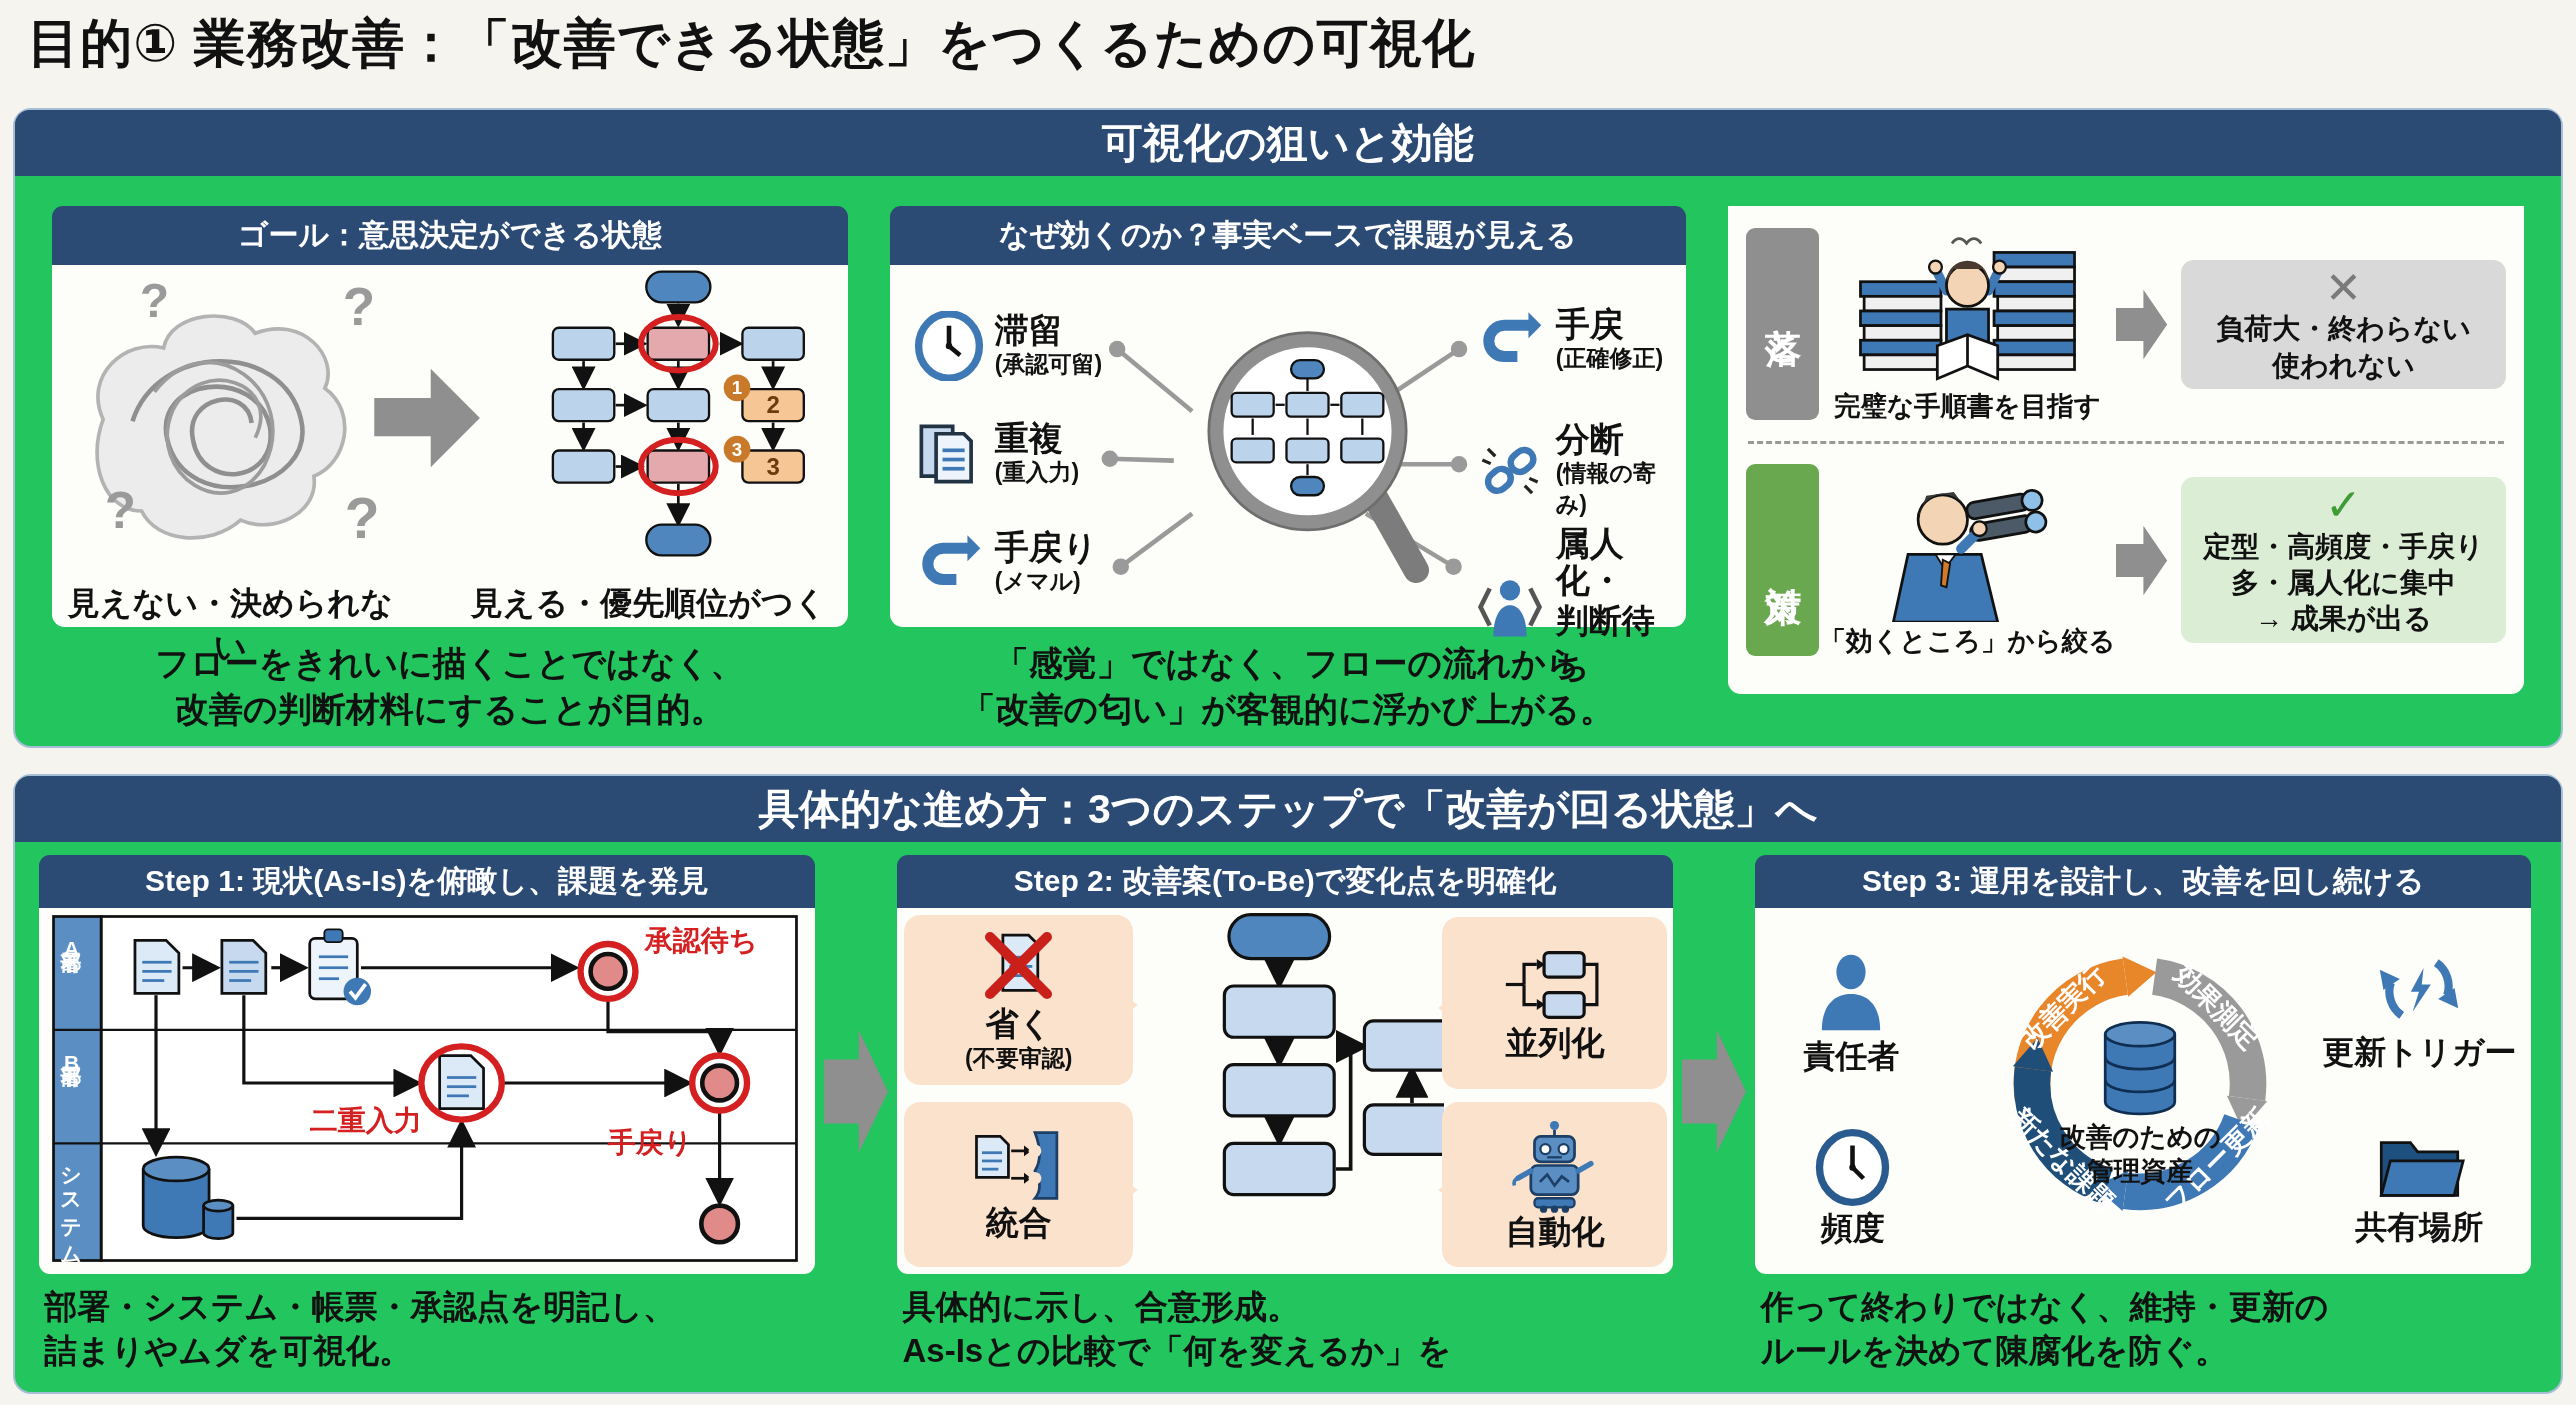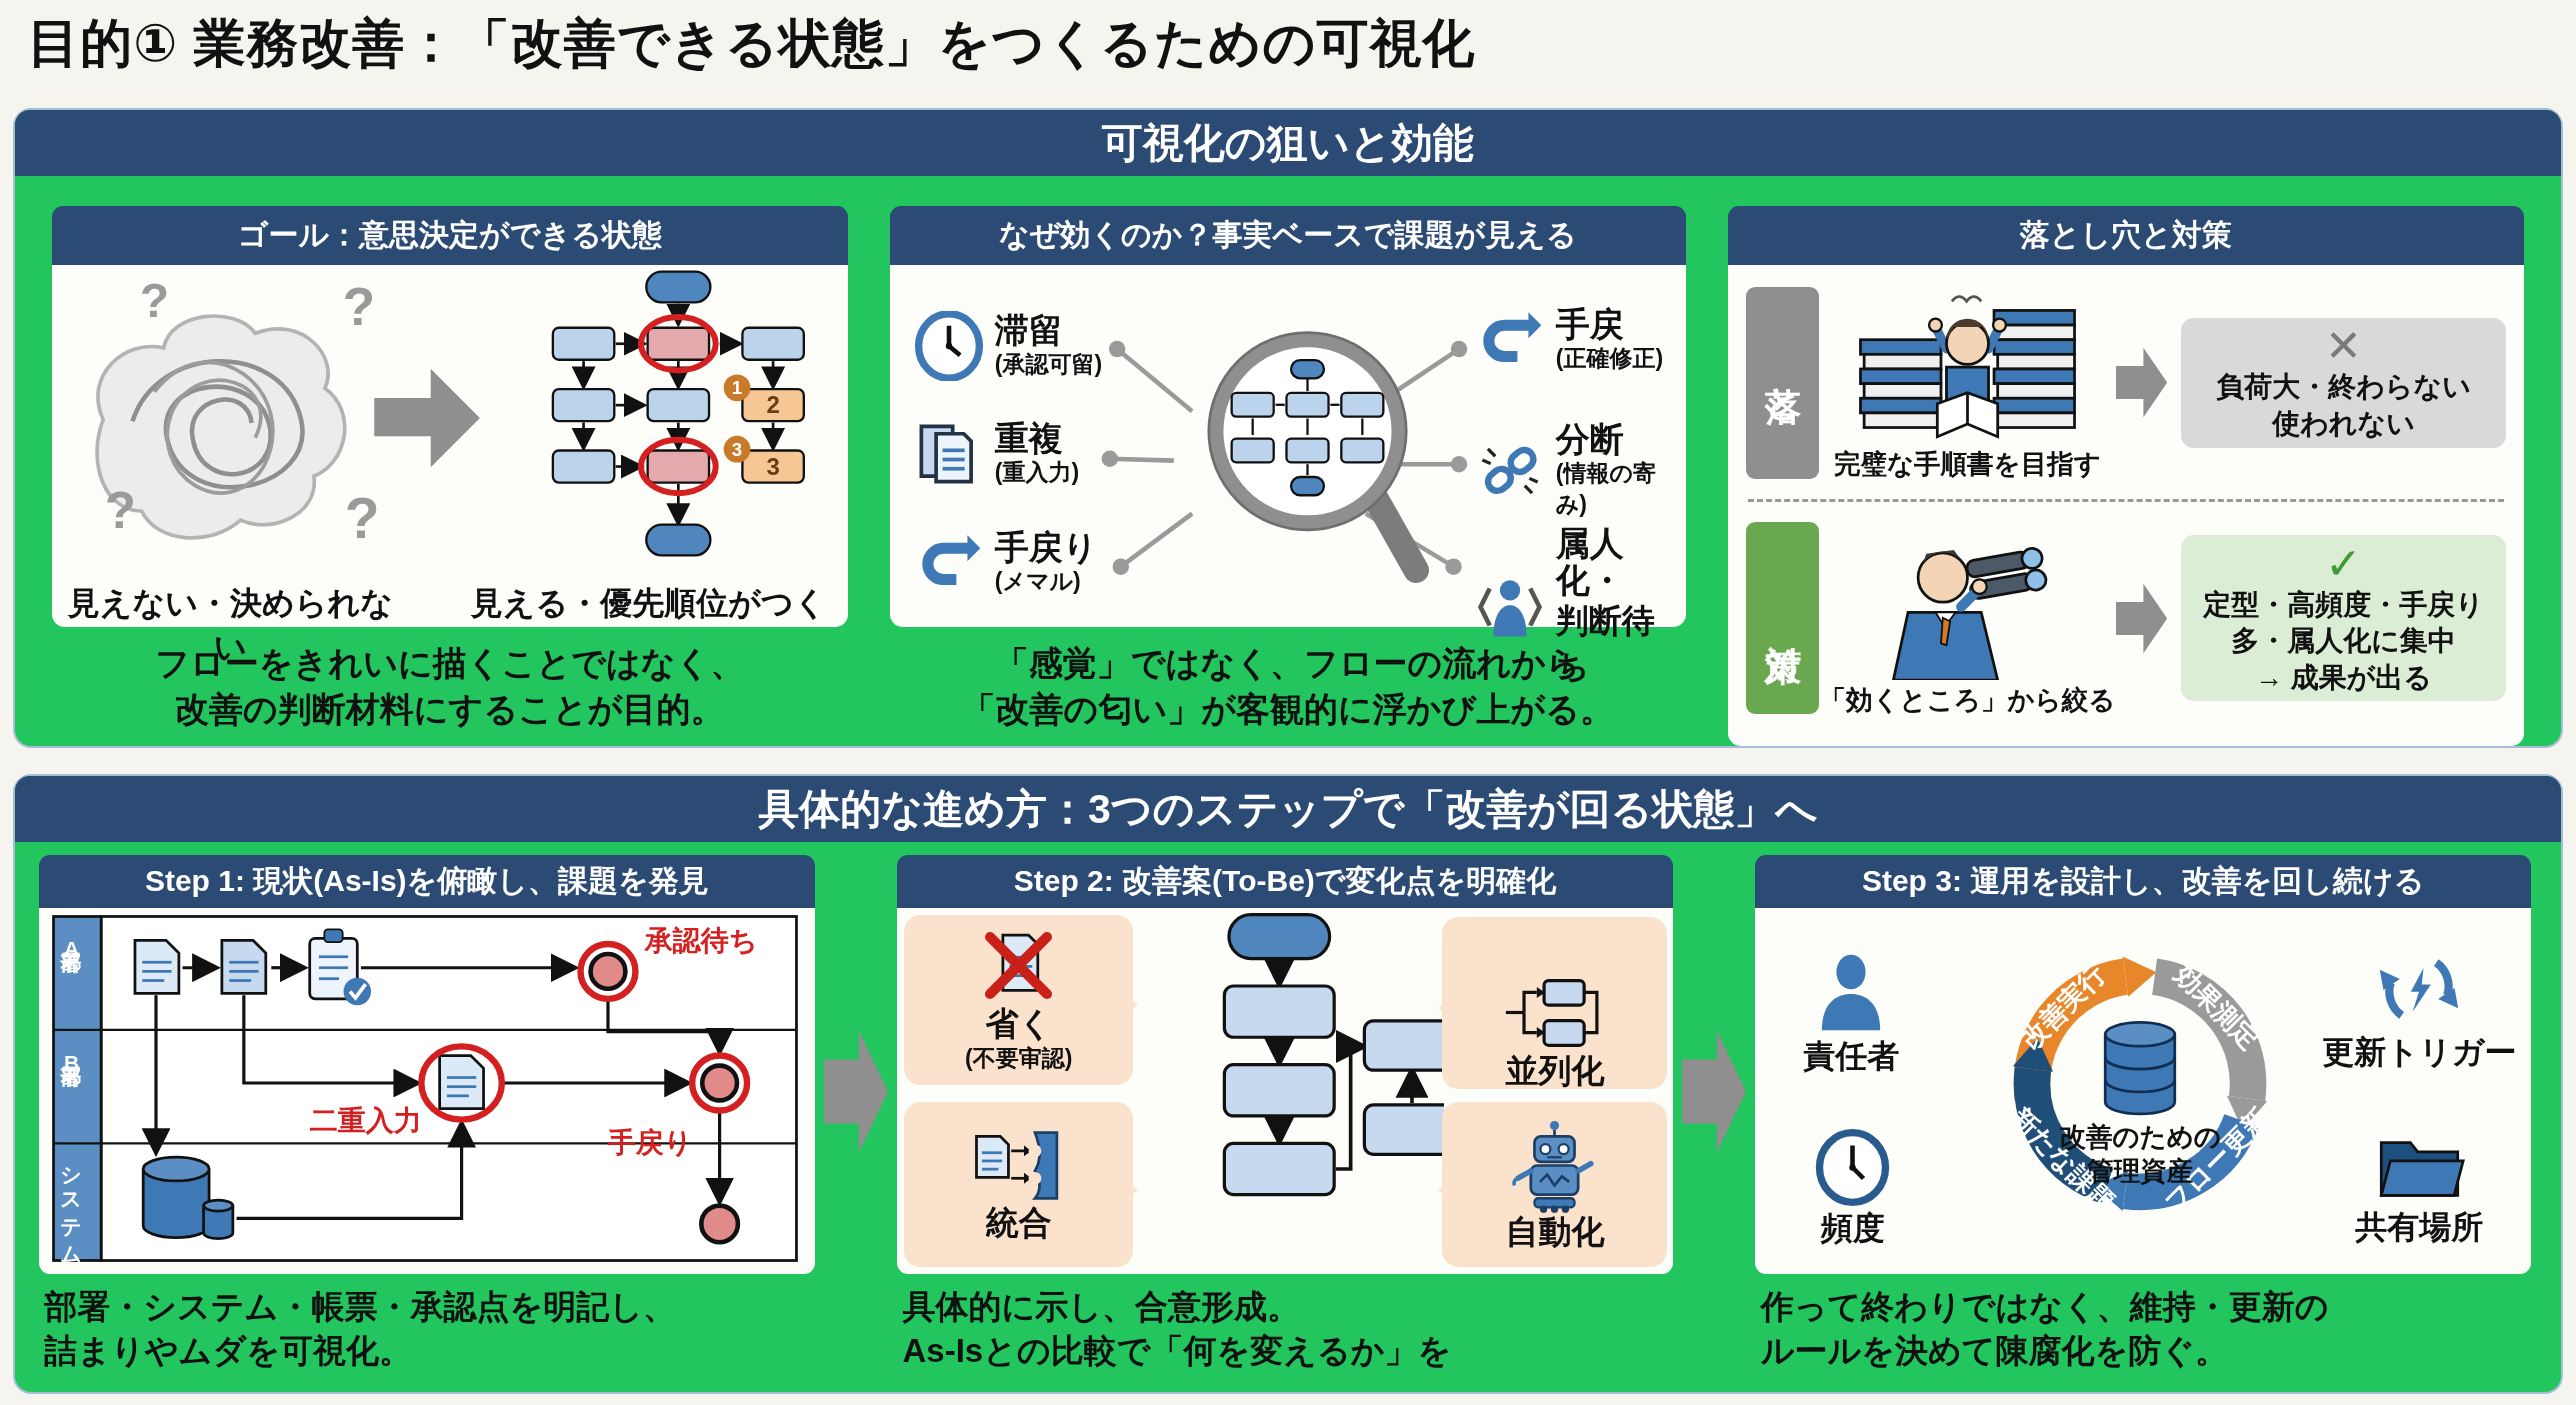--- a/index.html
+++ b/index.html
@@ -264,21 +264,20 @@
           </div>
         </div>
       </div>
       <div class="panel-footer">
         <div>「感覚」ではなく、フローの流れから</div>
         <div>「改善の匂い」が客観的に浮かび上がる。</div>
       </div>
     </div>
 
     <div class="panel">
-      <div class="panel-header">落とし穴と対策</div>
       <div class="panel-body pitfall-body">
         <div class="pit-row">
           <div class="tag tag-gray">落と</div>
           <div class="illus-col">
             <svg width="247" height="161" viewBox="0 0 270 176">
               <g stroke="#111" stroke-width="3">
                 <rect x="18" y="62" width="88" height="16" fill="#3e78b5"></rect>
                   <rect x="22" y="78" width="84" height="16" fill="#f0f0f0"></rect>
                 <rect x="18" y="94" width="88" height="16" fill="#3e78b5"></rect>
                   <rect x="22" y="110" width="84" height="16" fill="#f0f0f0"></rect>
@@ -495,21 +494,21 @@
               </g>
             <polygon points="58,20 58,32 66,26" fill="#111"></polygon>
             <polygon points="58,50 58,62 66,56" fill="#111"></polygon>
             <path d="M70,6 h24 v72 h-24 q10,-12 0,-30 q10,-16 0,-42 z" fill="#3e78b5" stroke="#1d3f66" stroke-width="3"></path>
             <circle cx="70" cy="26" r="7" fill="#fbe2cd"></circle>
             <circle cx="70" cy="56" r="7" fill="#fbe2cd"></circle>
           </svg>
           <div class="c-title">統合</div>
         </div>
 
-        <div class="callout pl" style="right:5.5px;top:9.1px;width:225px;height:172px;justify-content:flex-end;">
+        <div class="callout pl" style="right:5.5px;top:9.1px;width:225px;height:172px;">
           <svg width="102" height="79" viewBox="0 0 112 86">
             <g stroke="#111" stroke-width="3.5" fill="none">
               <line x1="2" y1="43" x2="22" y2="43"></line>
               <polyline points="22,43 22,21 36,21"></polyline>
               <polyline points="22,43 22,65 36,65"></polyline>
               <polyline points="88,21 102,21 102,65 88,65"></polyline>
             </g>
             <polygon points="36,15 36,27 45,21" fill="#111"></polygon>
             <polygon points="36,59 36,71 45,65" fill="#111"></polygon>
             <rect x="44" y="8" width="44" height="27" rx="5" fill="#c6d9ee" stroke="#111" stroke-width="3.5"></rect>

